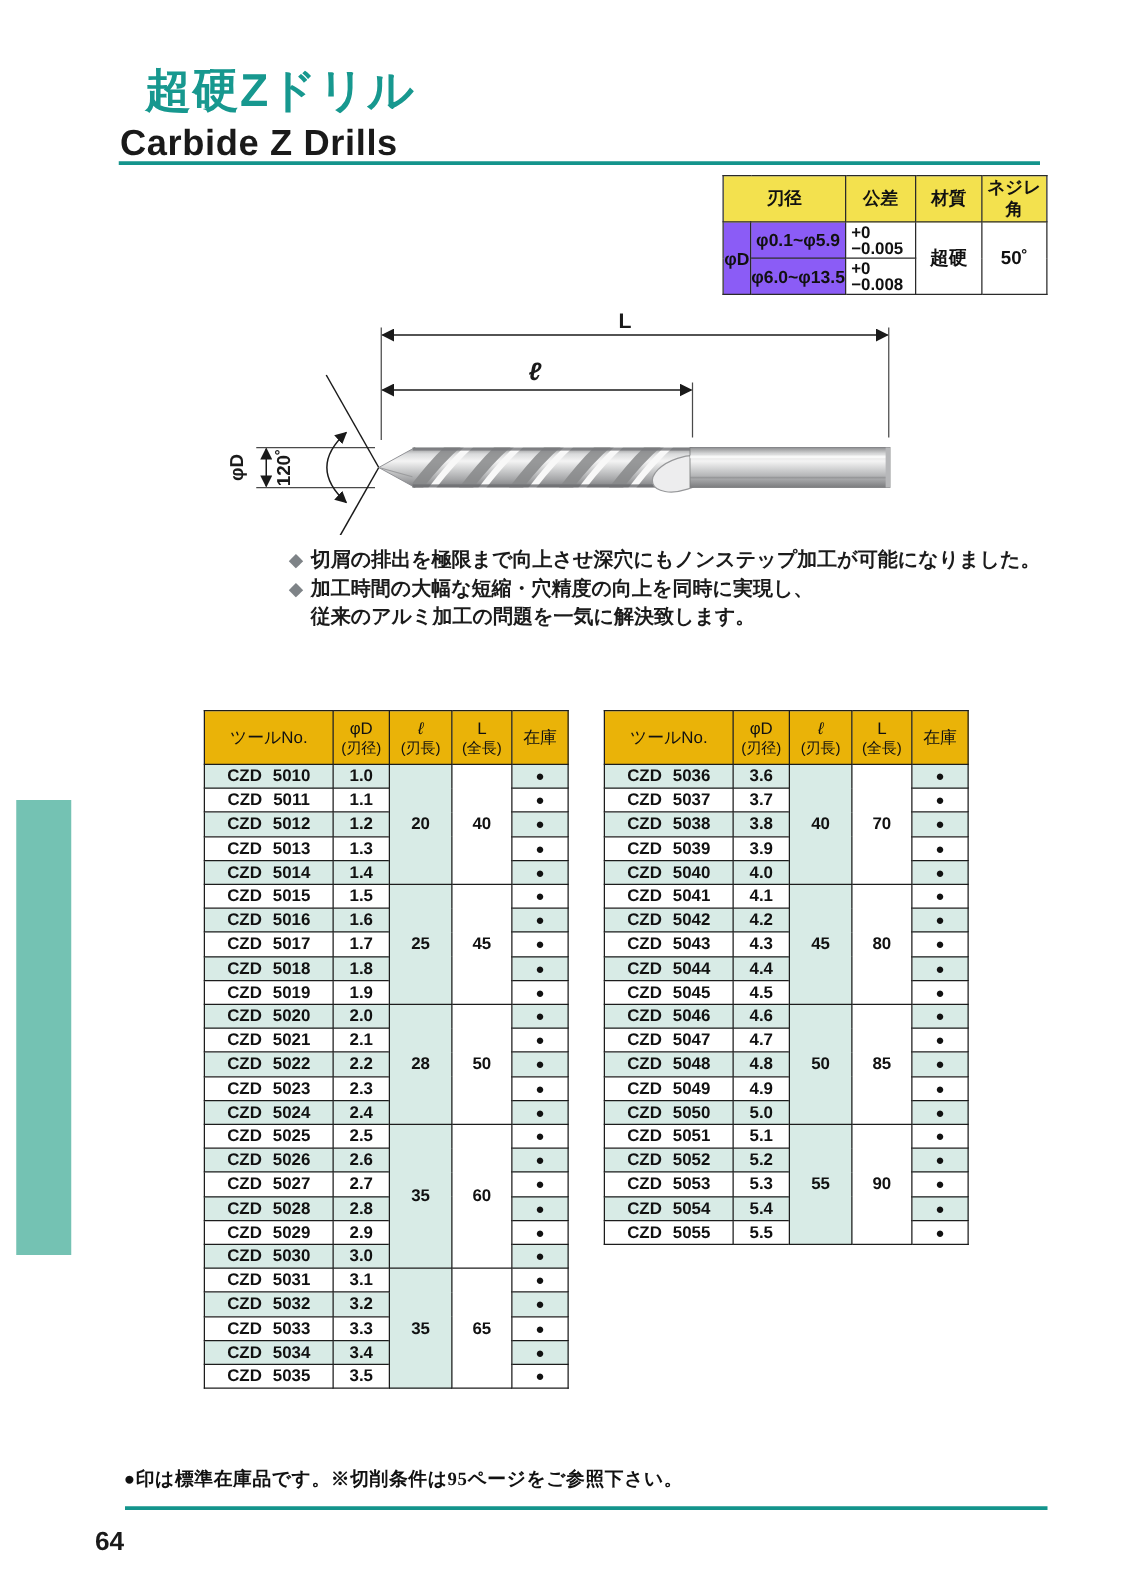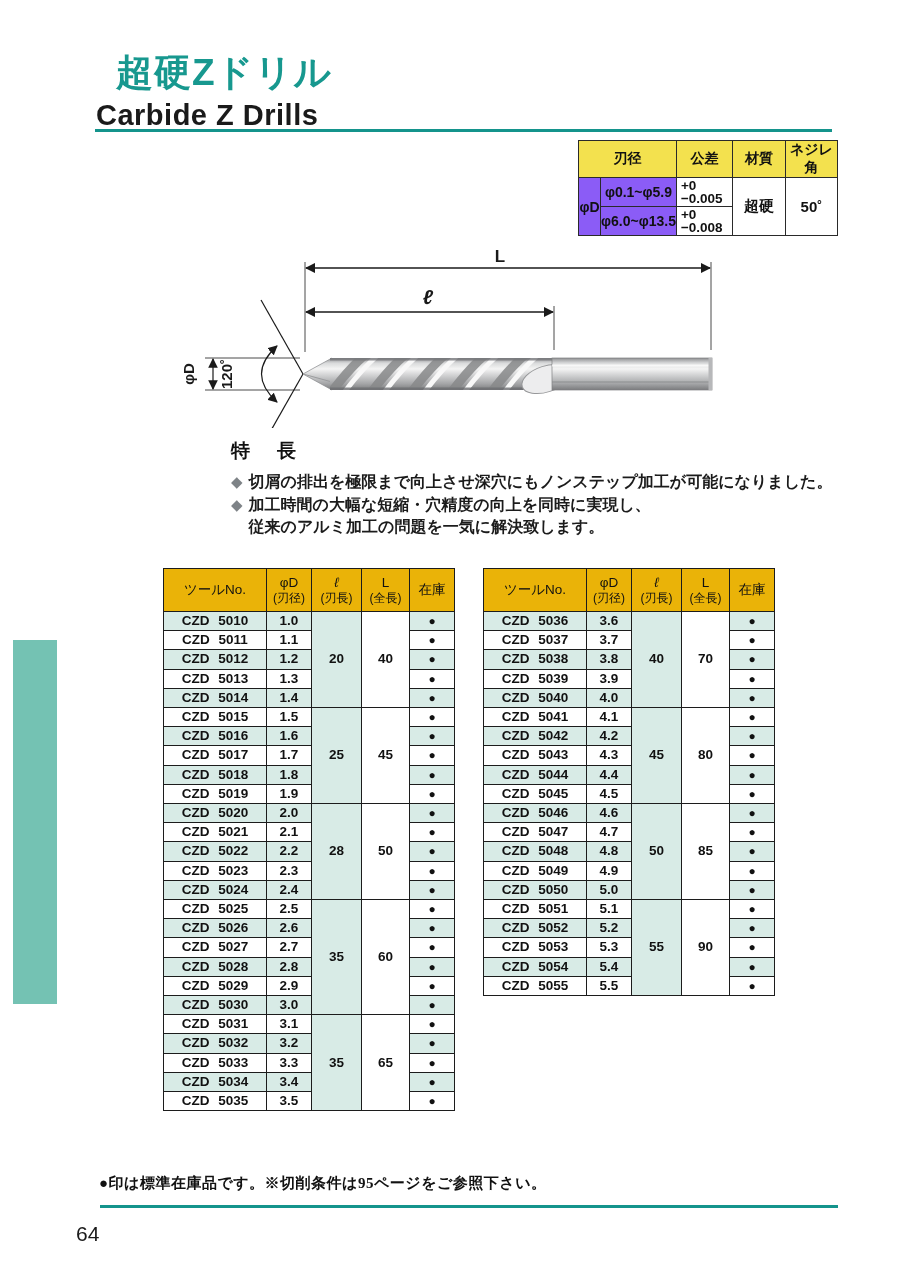--- a/index.html
+++ b/index.html
@@ -38,21 +38,21 @@
   .catalog td{font-size:13.5px;font-weight:bold;height:18.2px;line-height:18.2px;background:#ffffff;}
   .catalog td.alt{background:#d8ebe6;}
   .catalog td.mint{background:#d8ebe6;}
   .catalog td.white{background:#ffffff;}
   .catalog td.tool{word-spacing:5px;}
   .catalog td.stock-cell{font-size:12px;}
   
   .footnote{position:absolute;left:99px;top:1174px;font-family:"Liberation Serif","DejaVu Serif",serif;
     font-size:15px;font-weight:600;color:#111;letter-spacing:0.5px;}
   .footer-rule{position:absolute;left:100px;top:1205px;width:738px;height:2.5px;background:#14948c;}
-  .page-number{position:absolute;left:76px;top:1222px;font-size:21px;color:#1a1a1a;}
+  .page-number{position:absolute;left:76px;top:1222px;font-size:21px;color:#1a1a1a;font-weight:bold;}
   
   .drawing{position:absolute;left:180px;top:248px;}
   .dim-label{font-family:"Liberation Sans",sans-serif;font-weight:bold;fill:#1a1a1a;}
 </style>
 </head>
 <body>
 
 <div class="page">
 
   <div class="title">超硬Zドリル</div>
@@ -154,21 +154,20 @@
       </g>
       <ellipse cx="366" cy="131" rx="25" ry="13" transform="rotate(-18 366 131)" fill="#ededee" stroke="#97989a" stroke-width="1"></ellipse>
       <rect x="372" y="110" width="160" height="32" fill="url(#metal)" stroke="#7e7f81" stroke-width="0.7"></rect>
       <line x1="372" y1="117.5" x2="531" y2="117.5" stroke="#ffffff" stroke-width="2.2" opacity="0.75"></line>
       <line x1="372" y1="134" x2="531" y2="134" stroke="#8a8b8d" stroke-width="1.4" opacity="0.6"></line>
       <rect x="528.5" y="110" width="3.5" height="32" fill="#b7b8ba"></rect>
     </g>
   </svg>
 
   <div class="features">
-    <div class="f-head">特　長</div>
     <div>
         <div class="feature-item">
           <span class="bullet">◆</span>
           <div class="f-lines">
             <div>切屑の排出を極限まで向上させ深穴にもノンステップ加工が可能になりました。</div>
           </div>
         </div>
         <div class="feature-item">
           <span class="bullet">◆</span>
           <div class="f-lines">

